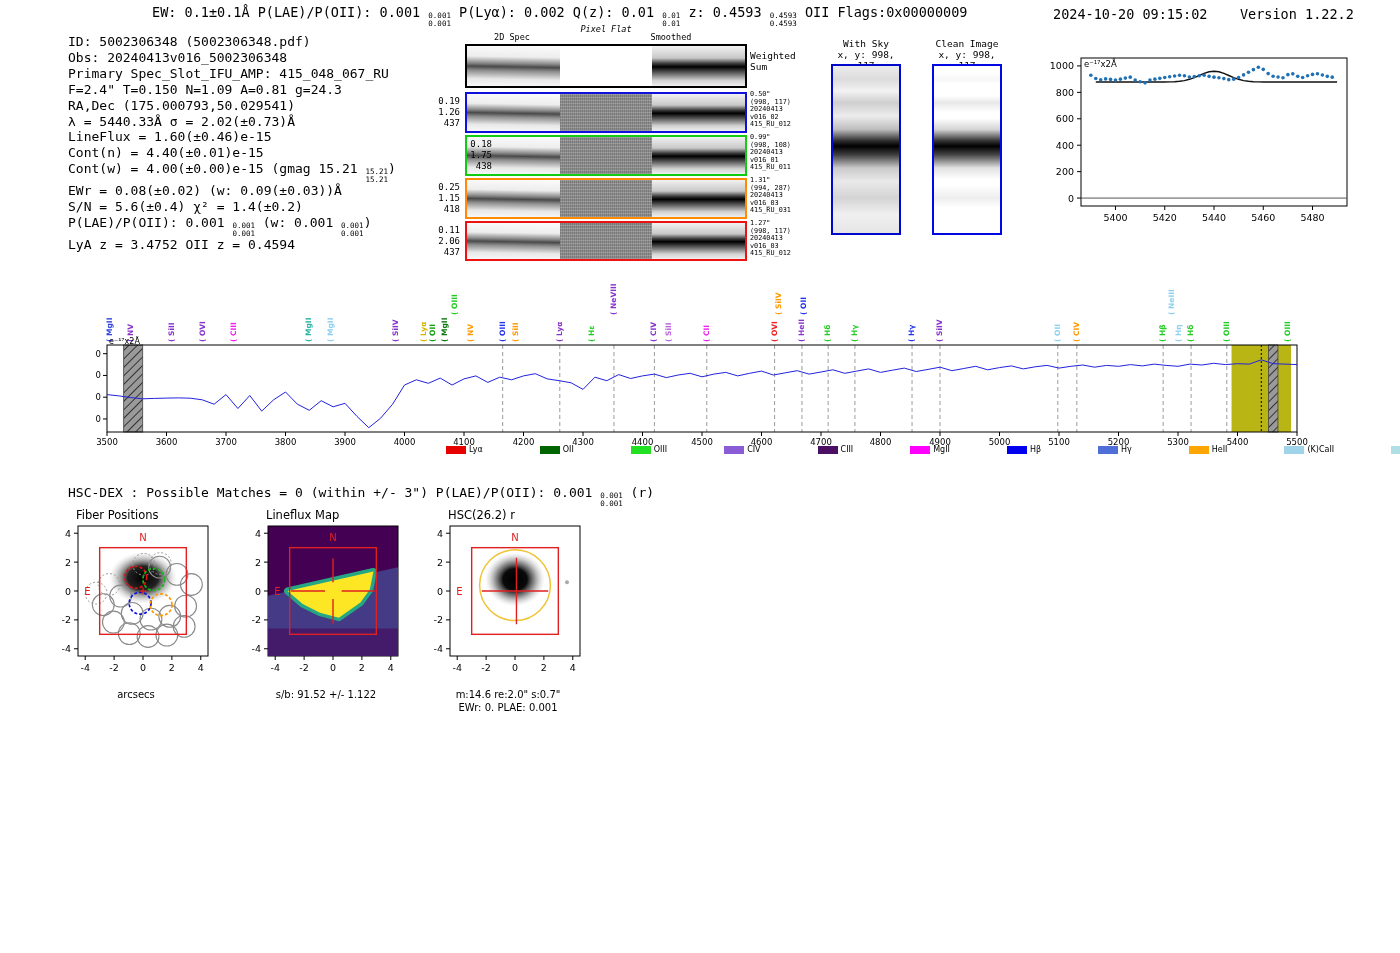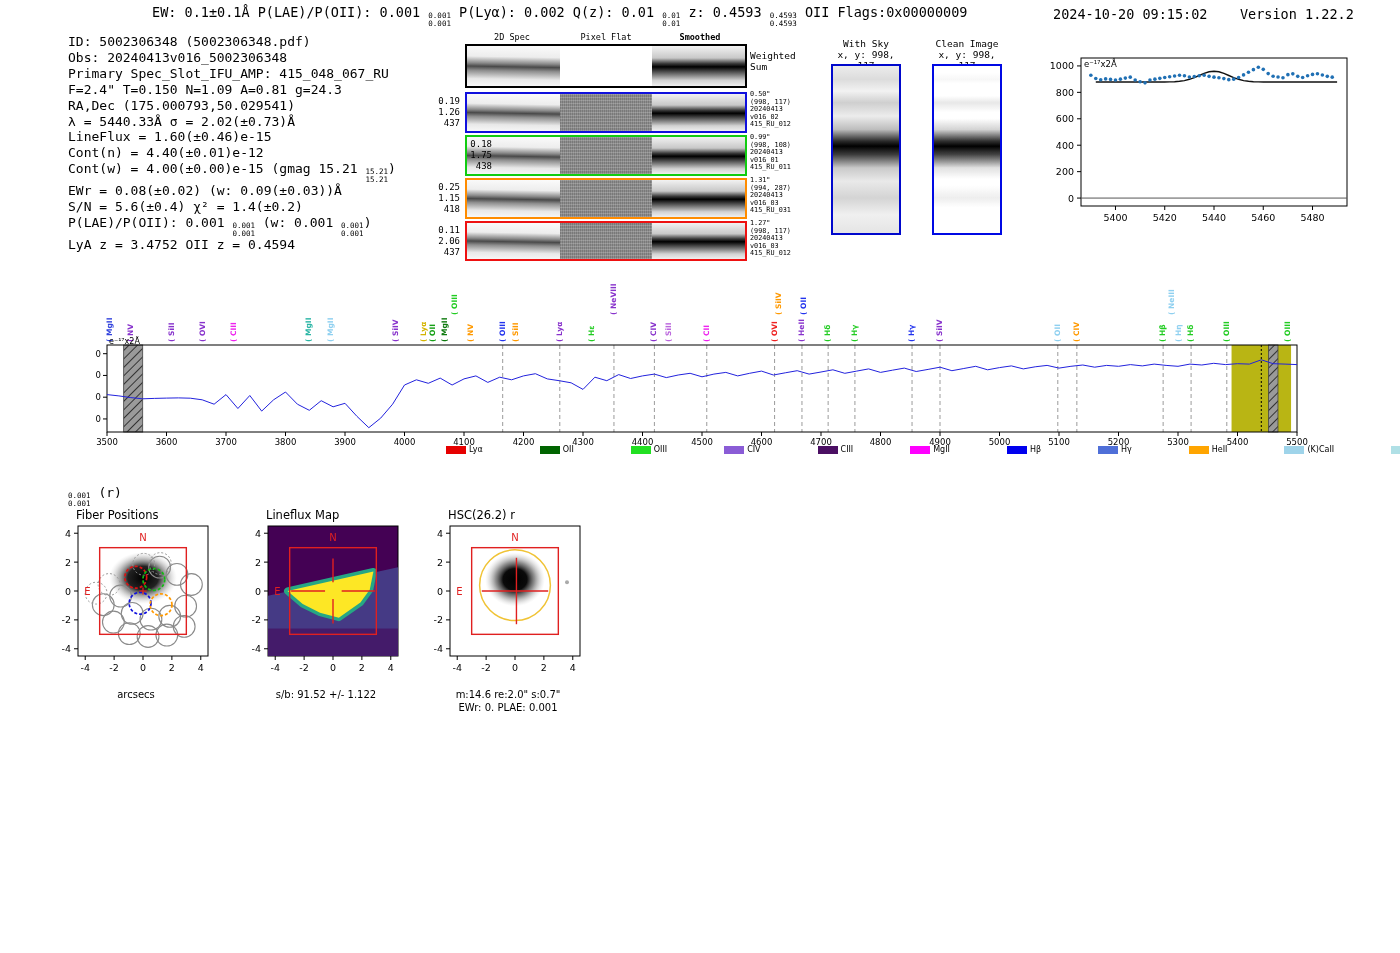--- a/index.html
+++ b/index.html
@@ -62,40 +62,40 @@
   </div>
 
   <div id="info-block" class="abs mono">
       <div><span>ID: 5002306348 (5002306348.pdf)</span></div>
       <div><span>Obs: 20240413v016_5002306348</span></div>
       <div><span>Primary Spec_Slot_IFU_AMP: 415_048_067_RU</span></div>
       <div><span>F=2.4"  T=0.150  N=1.09  A=0.81  g=24.3</span></div>
       <div><span>RA,Dec (175.000793,50.029541)</span></div>
       <div><span>λ = 5440.33Å  σ = 2.02(±0.73)Å</span></div>
       <div><span>LineFlux = 1.60(±0.46)e-15</span></div>
-      <div><span>Cont(n) = 4.40(±0.01)e-12</span></div>
+      <div><span>Cont(n) = 4.40(±0.01)e-15</span></div>
       <div><span>Cont(w) = 4.00(±0.00)e-15 (gmag 15.21 </span><span class="stk">
           <div>15.21</div>
           <div>15.21</div>
         </span><span>)</span></div>
       <div><span>EWr = 0.08(±0.02) (w: 0.09(±0.03))Å</span></div>
       <div><span>S/N = 5.6(±0.4)  χ² = 1.4(±0.2)</span></div>
       <div><span>P(LAE)/P(OII): 0.001 </span><span class="stk">
           <div>0.001</div>
           <div>0.001</div>
         </span><span> (w: 0.001 </span><span class="stk">
           <div>0.001</div>
           <div>0.001</div>
         </span><span>)</span></div>
       <div><span>LyA z = 3.4752  OII z = 0.4594</span></div>
     </div>
 
   <div class="abs cut-head mono" style="left:465px;top:32px;">2D Spec</div>
-  <div class="abs cut-head mono" style="left:559px;top:32px;">Pixel Flat</div>
-  <div class="abs cut-head mono" style="left:653px;top:32px;font-weight:bold;">Smoothed</div>
+  <div class="abs cut-head mono" style="left:559px;top:24px;font-style:italic;">Pixel Flat</div>
+  <div class="abs cut-head mono" style="left:624px;top:32px;">Smoothed</div>
   <div id="cutout-rows">
       <div style="top:44px;height:44px;border:2.5px solid #000;" class="cutrow">
         <div class="cutimg streak2d"></div>
         <div class="cutimg flatwhite"></div>
         <div class="cutimg streaksm"></div>
       </div>
       <div style="left:750px;top:50px;width:52px;font-size:9.5px;line-height:11px;" class="abs mono">Weighted Sum</div>
       <div style="top:92px;height:41px;border:2px solid #1010dd;" class="cutrow">
         <div class="cutimg streak2d"></div>
         <div class="cutimg flatnoise"></div>
@@ -417,21 +417,21 @@
       <div class="lgitem">
         <span class="lgsw" style="background: rgb(159, 212, 234);"></span>
         <span>(K)CaII</span>
       </div>
       <div class="lgitem">
         <span class="lgsw" style="background: rgb(176, 224, 230);"></span>
         <span>(H)CaII</span>
       </div>
     </div>
 
-  <div id="hscdex" class="abs mono"><span class="stk">
+  <div id="hscdex" class="abs mono"><span>HSC-DEX : Possible Matches = 0 (within +/- 3")  P(LAE)/P(OII): 0.001 </span><span class="stk">
         <div>0.001</div>
         <div>0.001</div>
       </span><span> (r)</span></div>
 
   <div class="abs" style="left:48px;top:508px;width:180px;">
     <div class="ptitle sans" style="margin-left:28px;">Fiber Positions</div>
     <svg id="fiber-svg" width="180" height="162">
         <rect x="30" y="4" width="130" height="130" fill="#fff" stroke="#000" stroke-width="1"></rect>
         <line x1="37.22222222222222" y1="134" x2="37.22222222222222" y2="138" stroke="#000"></line>
         <text x="37.22222222222222" y="149" font-size="9.5" text-anchor="middle">-4</text>

